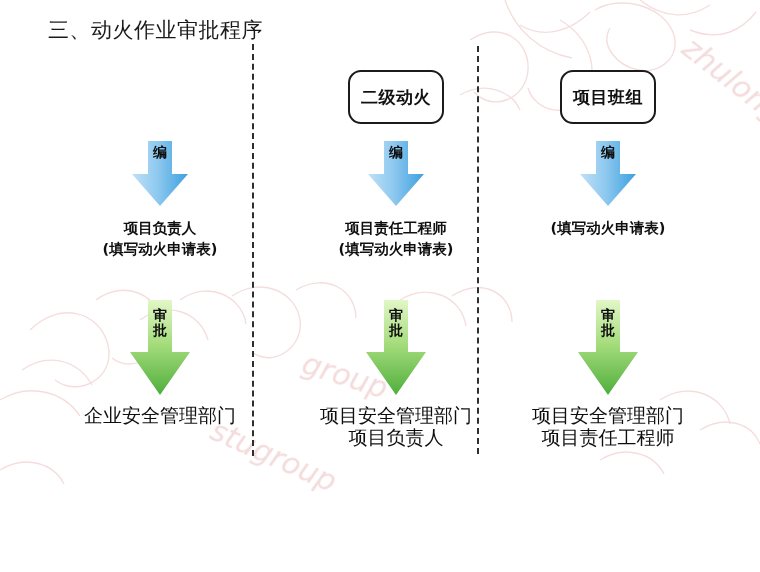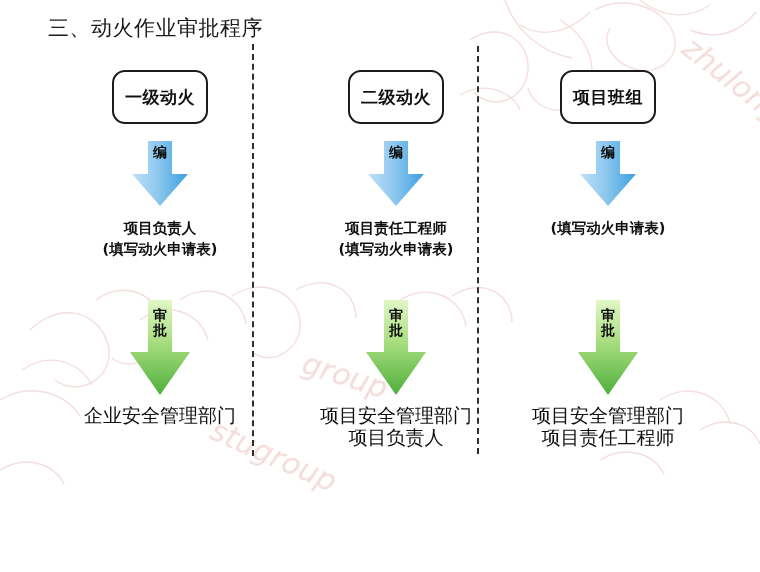--- a/index.html
+++ b/index.html
@@ -32,21 +32,21 @@
     height: 572px;
     pointer-events: none;
     z-index: 0;
   }
 
   
   .slide-title {
     position: absolute;
     left: 48px;
     top: 16px;
-    font-family: Liberation Mono, monospace;
+    font-family: Liberation Sans, sans-serif;
     font-size: 21px;
     line-height: 28px;
     color: #1a1a1a;
     letter-spacing: 0.5px;
     white-space: nowrap;
     z-index: 5;
   }
 
   
   .divider {
@@ -189,23 +189,20 @@
     </g>
   </svg>
 
   <div class="slide-title">三、动火作业审批程序</div>
 
   <div class="divider" id="divider-1"></div>
   <div class="divider" id="divider-2"></div>
 
   <div class="column" id="column-1">
 
-    <div class="level-box">
-      <span class="level-box-label">一级动火</span>
-    </div>
 
     <div class="arrow-wrap arrow-blue-wrap">
       <svg class="arrow-svg" viewBox="0 0 58 66" xmlns="http://www.w3.org/2000/svg" preserveAspectRatio="none">
         <defs>
           <linearGradient id="blue-grad-1" x1="0" y1="0" x2="1" y2="0">
             <stop offset="0%" stop-color="#bfe0f7"></stop>
             <stop offset="45%" stop-color="#8fc9ef"></stop>
             <stop offset="100%" stop-color="#3d9fe0"></stop>
           </linearGradient>
         </defs>

